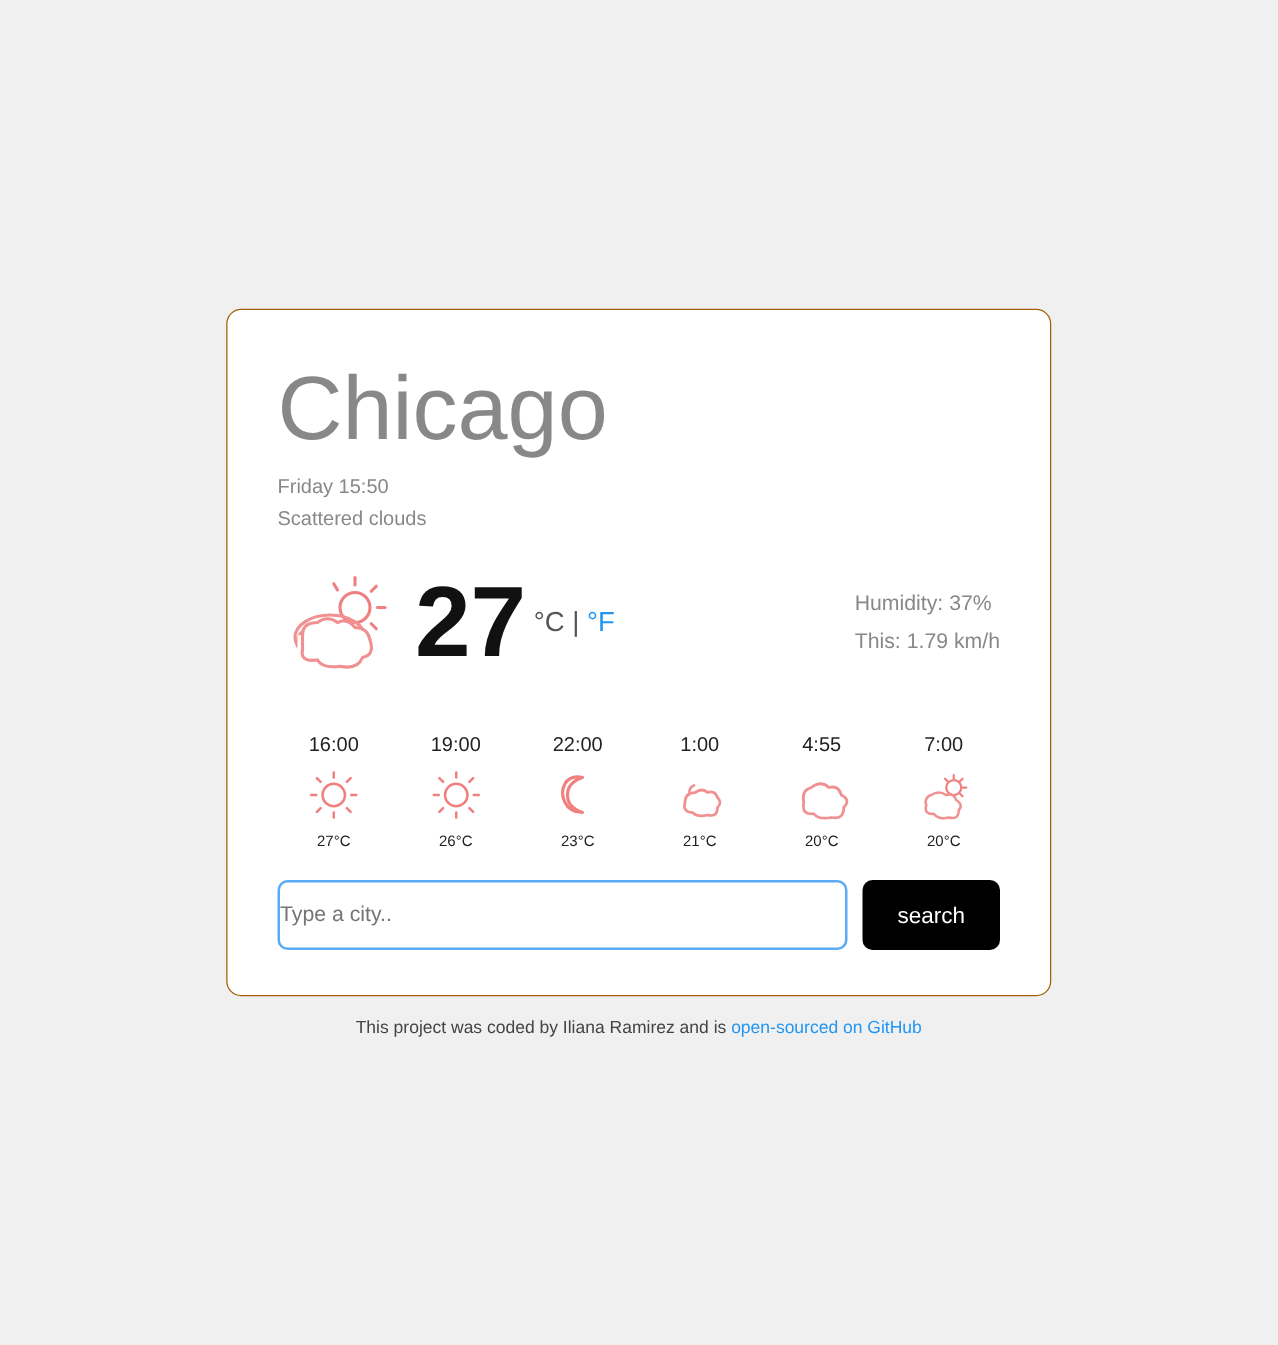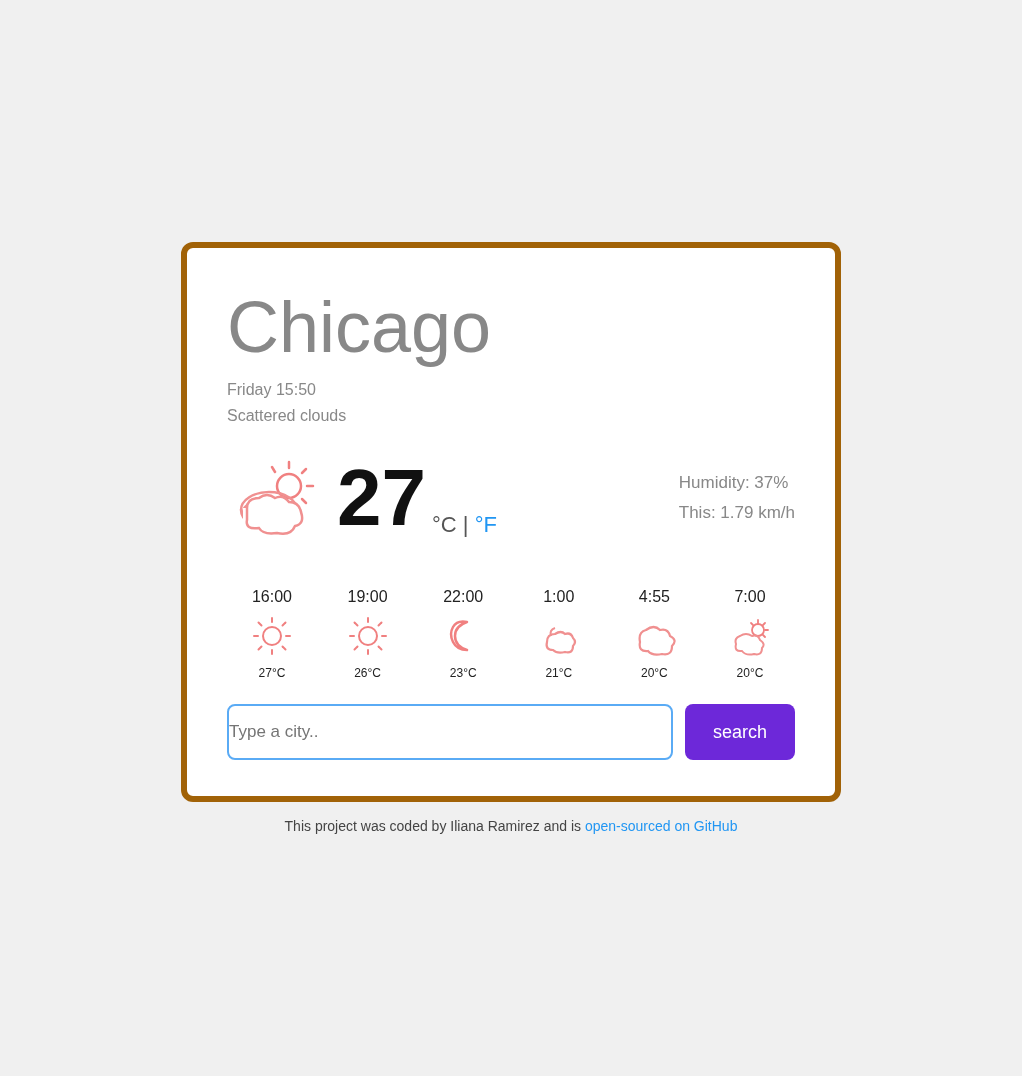--- a/index.html
+++ b/index.html
@@ -8,21 +8,21 @@
       font-family: -apple-system, BlinkMacSystemFont, 'Segoe UI', Arial, sans-serif;
       display: flex;
       flex-direction: column;
       align-items: center;
       justify-content: center;
       min-height: 100vh;
       padding: 20px;
     }
     .card {
       background: #fff;
-      border: 6px solid #a16207;
+      border: 1px solid #a16207;
       border-radius: 12px;
       width: 660px;
       padding: 40px 40px 36px 40px;
     }
     .city-name {
       font-size: 72px;
       font-weight: 300;
       color: #888;
       line-height: 1.1;
       margin-bottom: 10px;
@@ -40,21 +40,21 @@
       margin-bottom: 50px;
     }
     .weather-icon-main {
       width: 100px;
       height: 80px;
       flex-shrink: 0;
       position: relative;
     }
     .temp-block {
       display: flex;
-      align-items: flex-end;
+      align-items: center;
       gap: 6px;
       margin-left: 10px;
     }
     .temp-value {
       font-size: 80px;
       font-weight: 700;
       color: #111;
       line-height: 1;
     }
     .temp-units {
@@ -107,21 +107,21 @@
       flex: 1;
       padding: 16px 0;
       font-size: 17px;
       border: 2px solid #5aabf5;
       border-radius: 8px;
       outline: none;
       color: #aaa;
       background: #fff;
     }
     .search-button {
-      background: #6d28d9;
+      background: #000000;
       color: #fff;
       border: none;
       border-radius: 8px;
       padding: 0 28px;
       font-size: 18px;
       font-weight: 500;
       cursor: pointer;
     }
     .footer {
       margin-top: 16px;

